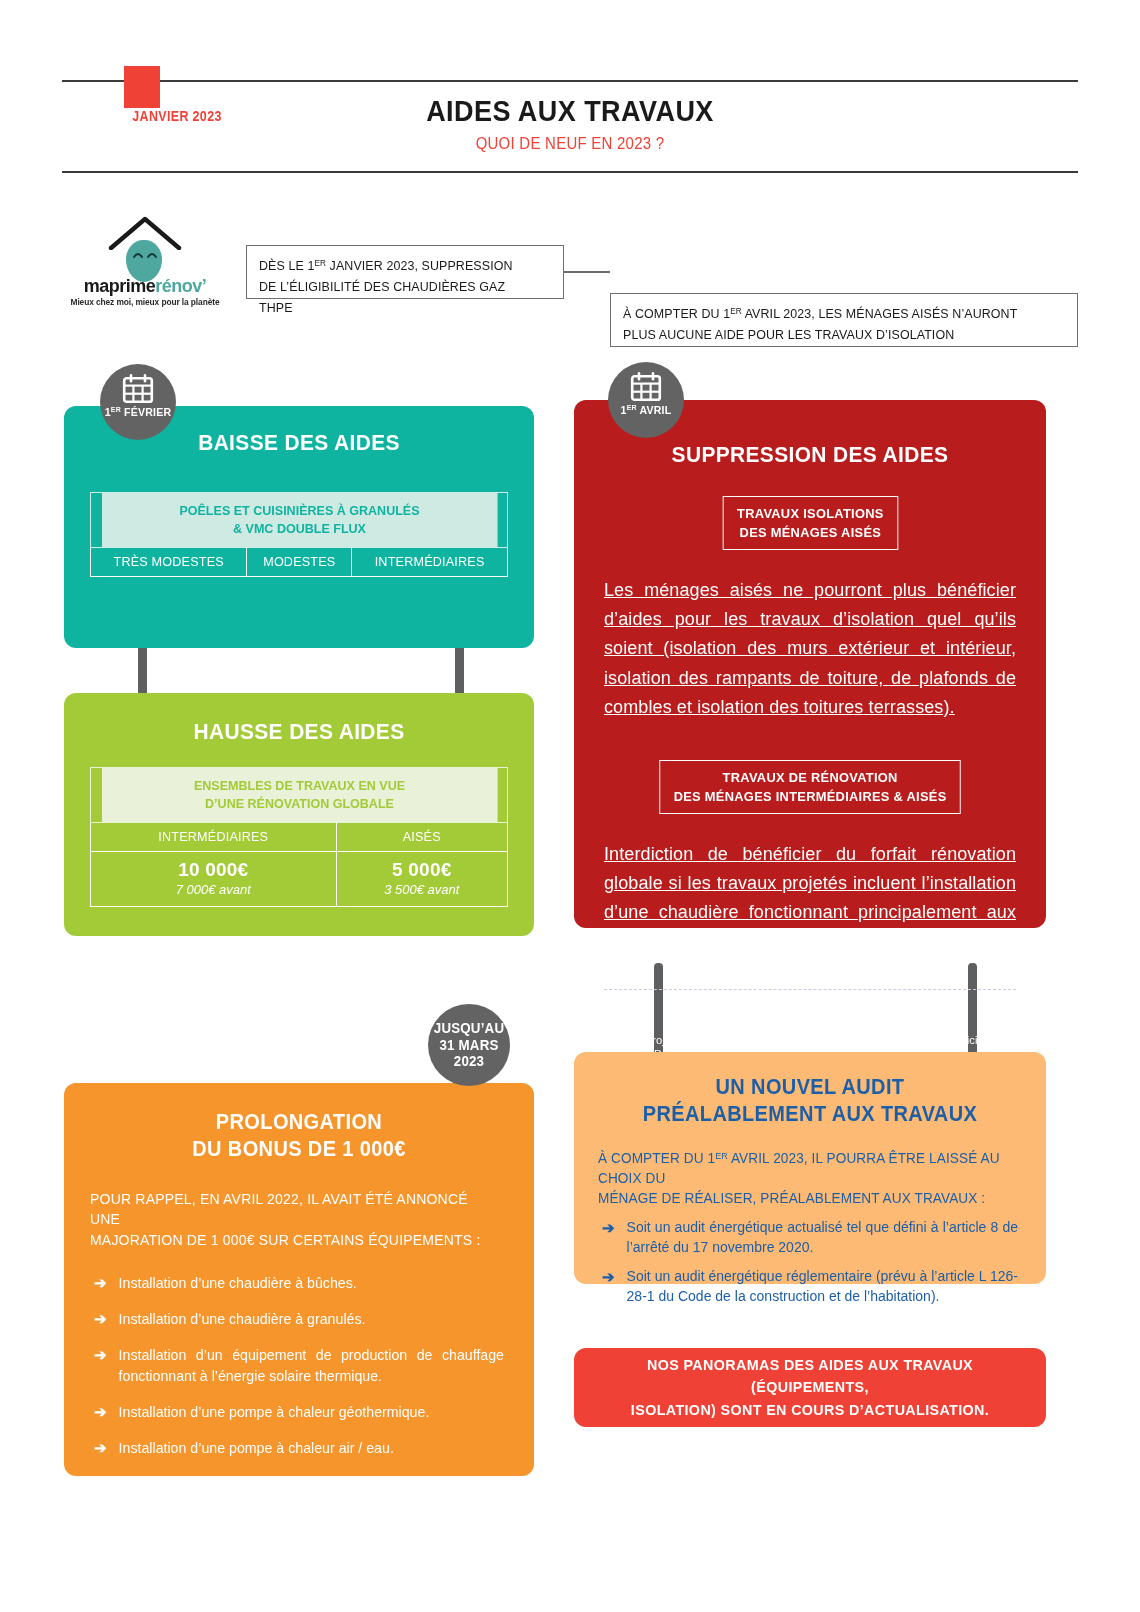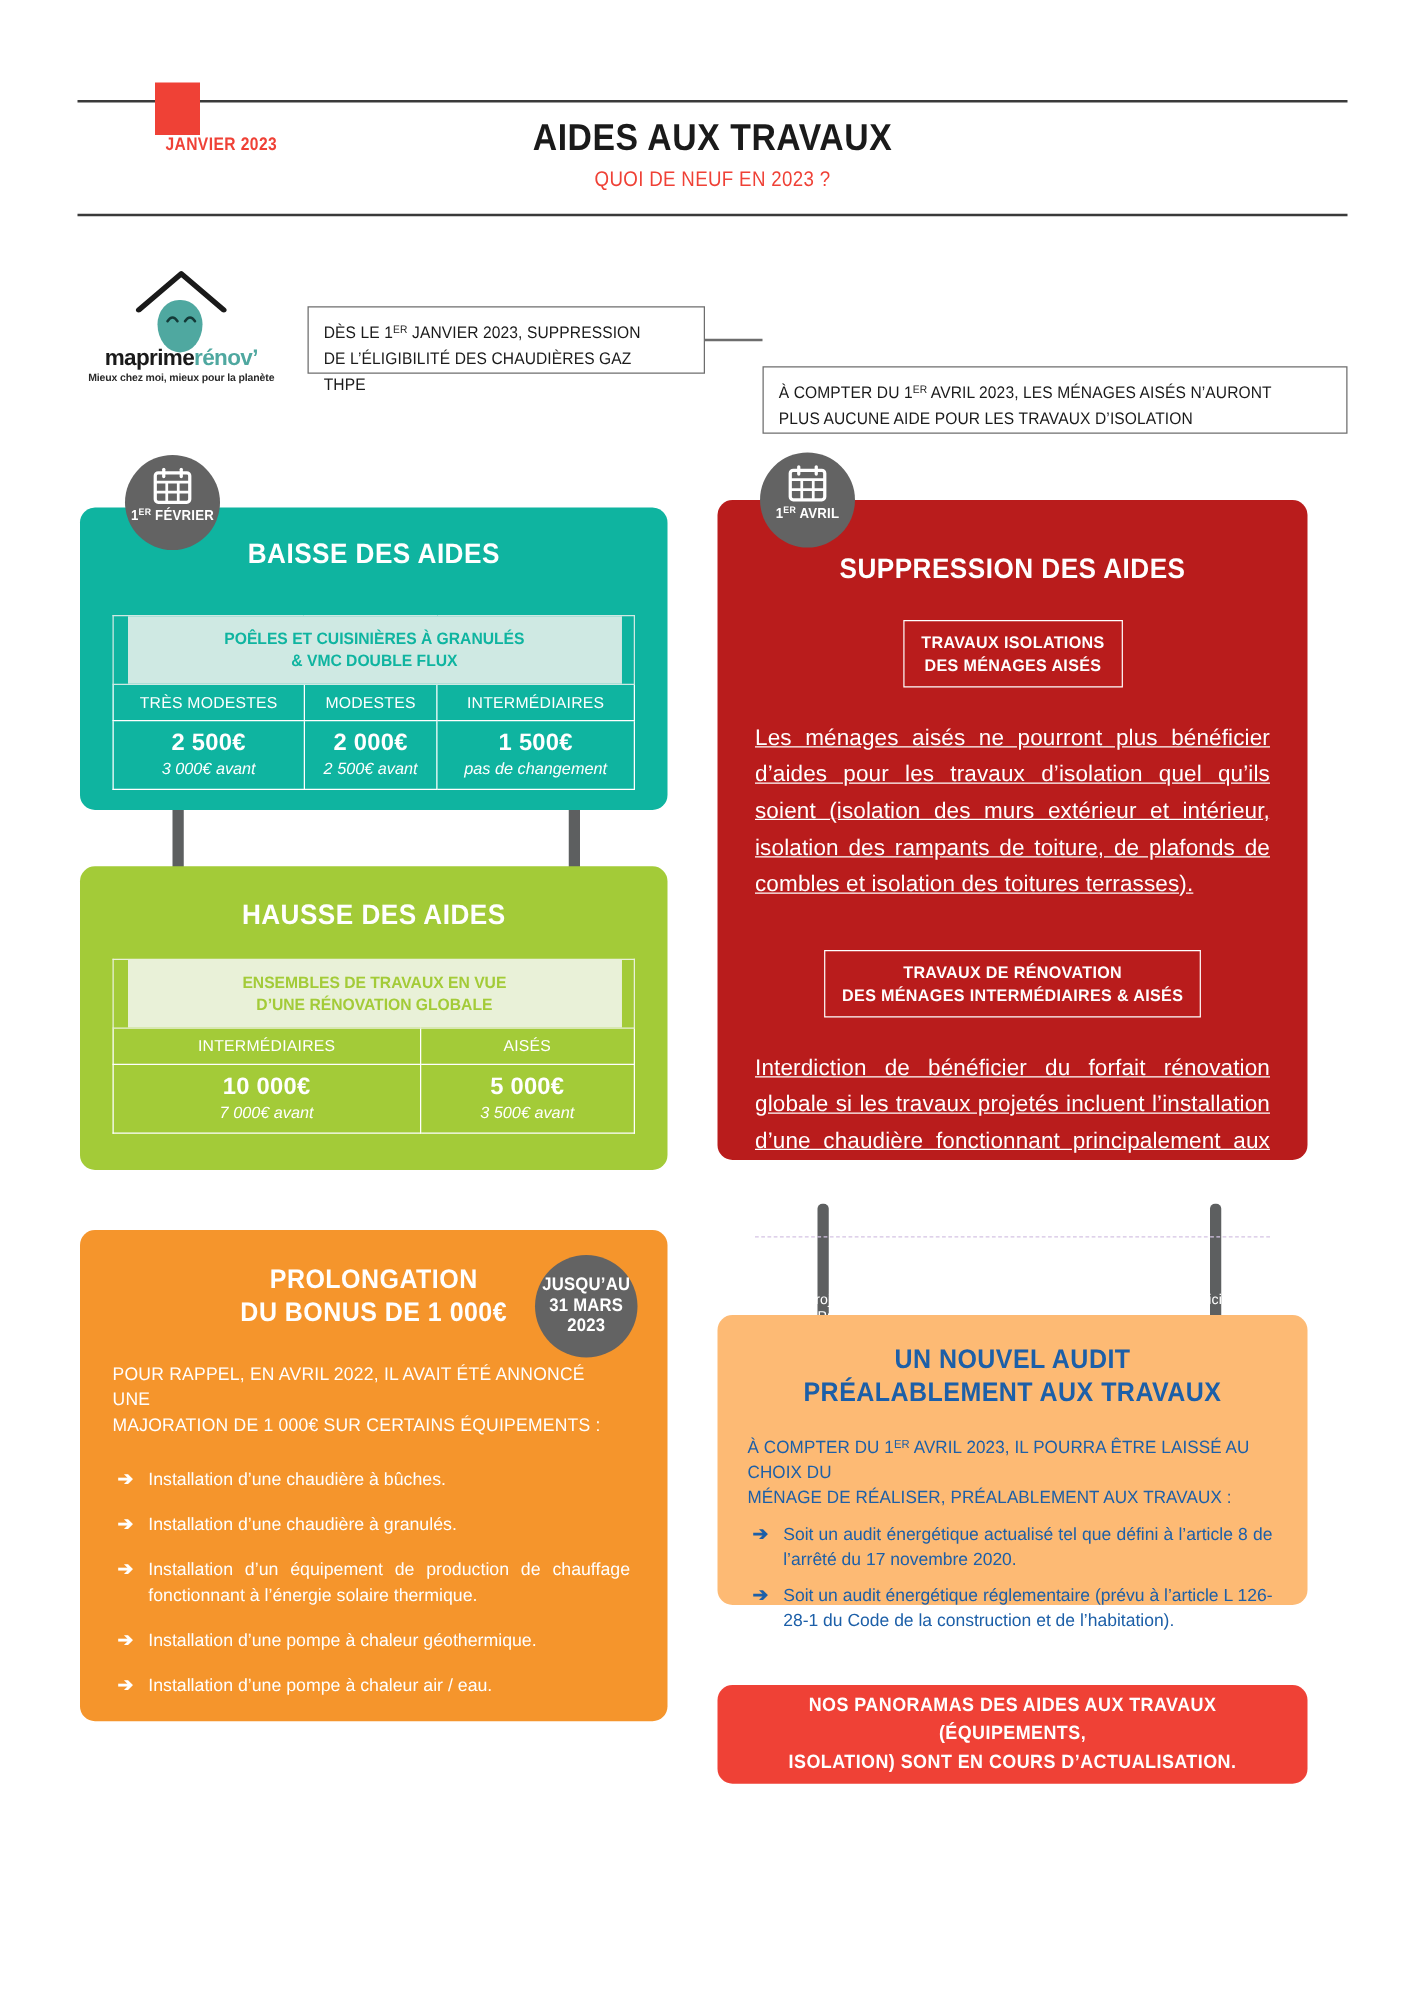--- a/index.html
+++ b/index.html
@@ -274,21 +274,21 @@
   .note-txt {
     color: #ffffff;
     font-size: 11.3px;
     font-weight: 500;
     line-height: 1.3;
     letter-spacing: 0.05px;
   }
 
   
   #panel-prolongation {
-    left: 64px; top: 984px;
+    left: 64px; top: 1083px;
     width: 470px; height: 393px;
     background: #f5952c;
     z-index: 3;
   }
   #panel-prolongation .panel-title { font-size: 21.5px; margin-top: 26px; line-height: 1.25; }
   .otext {
     color: #ffffff;
     font-size: 14.6px;
     font-weight: 500;
     line-height: 1.42;
@@ -422,34 +422,20 @@
           <tr>
         <td class="hdr-band" colspan="3">
           <span>POÊLES ET CUISINIÈRES À GRANULÉS</span><br>
           <span>&amp; VMC DOUBLE FLUX</span>
         </td>
       </tr>
       <tr>
         <td class="cat">TRÈS MODESTES</td>
         <td class="cat">MODESTES</td>
         <td class="cat">INTERMÉDIAIRES</td>
-      </tr>
-      <tr>
-        <td class="val">
-          <span class="amount">2 500€</span>
-          <span class="before">3 000€ avant</span>
-        </td>
-        <td class="val">
-          <span class="amount">2 000€</span>
-          <span class="before">2 500€ avant</span>
-        </td>
-        <td class="val">
-          <span class="amount">1 500€</span>
-          <span class="before">pas de changement</span>
-        </td>
       </tr>
     </tbody>
       </table>
   </div>
 
   <div class="panel" id="panel-hausse">
     <div class="panel-title">HAUSSE DES AIDES</div>
     <table class="tbl" id="tbl-hausse">
       <tbody>
           <tr>

